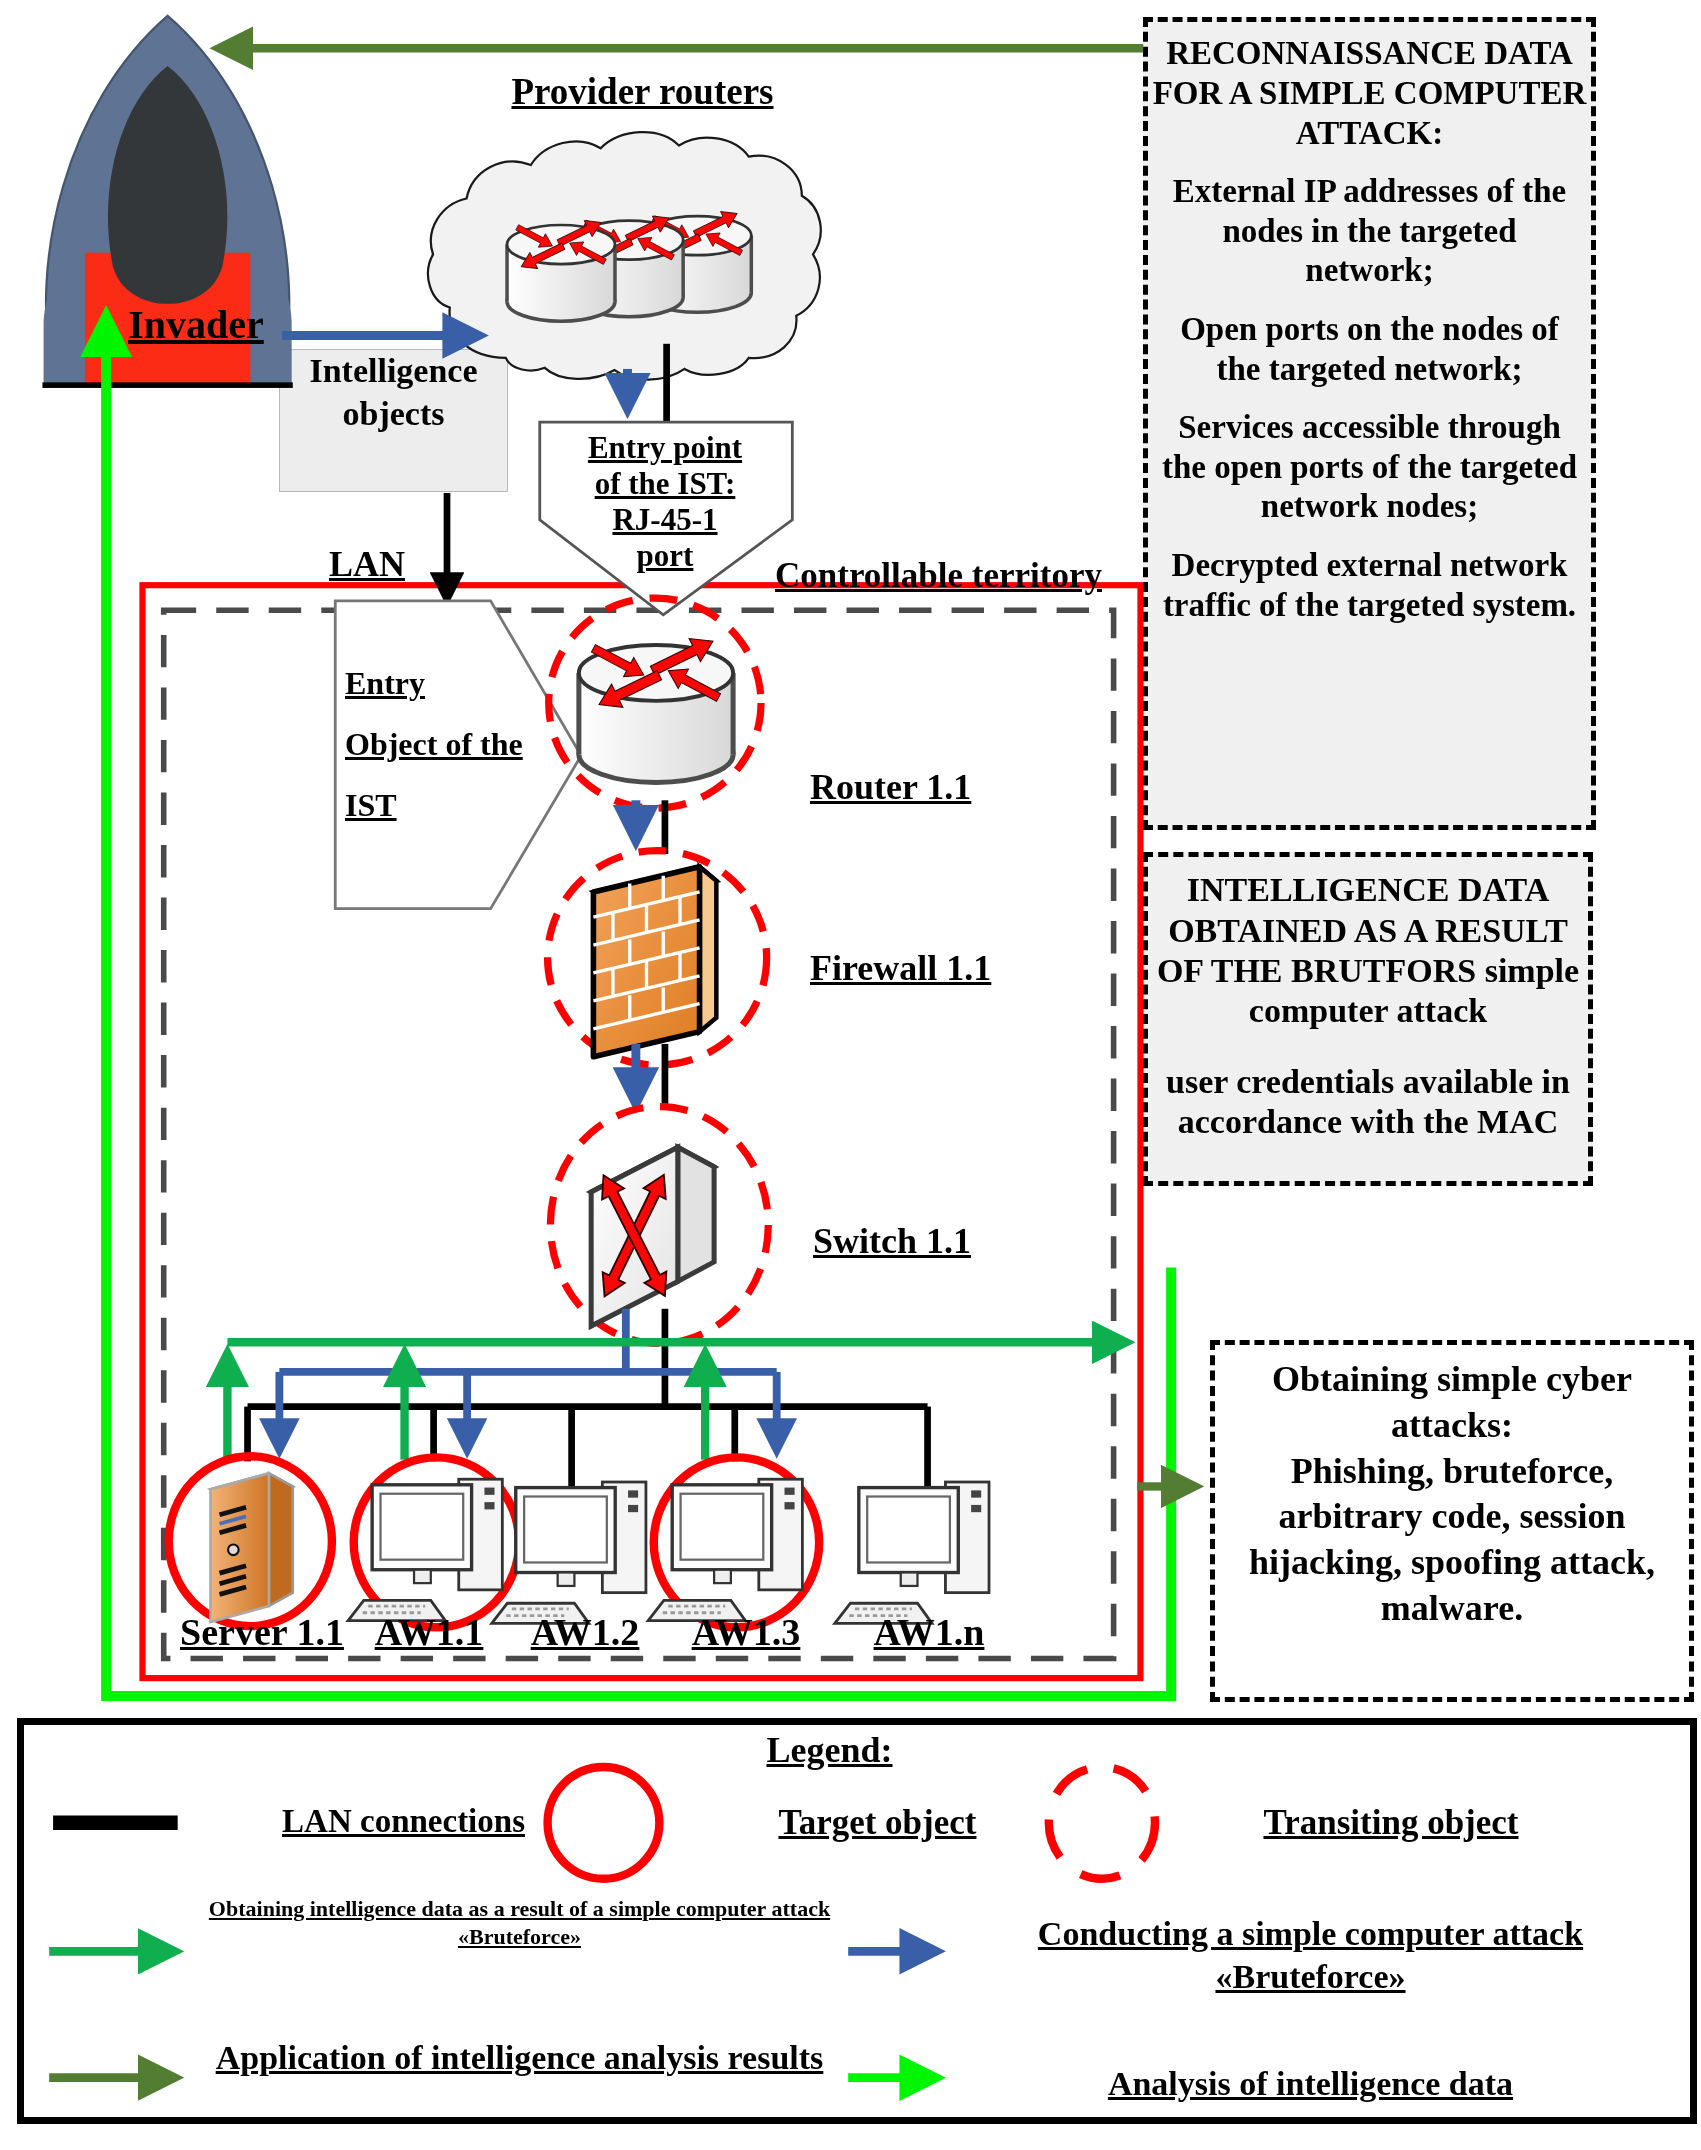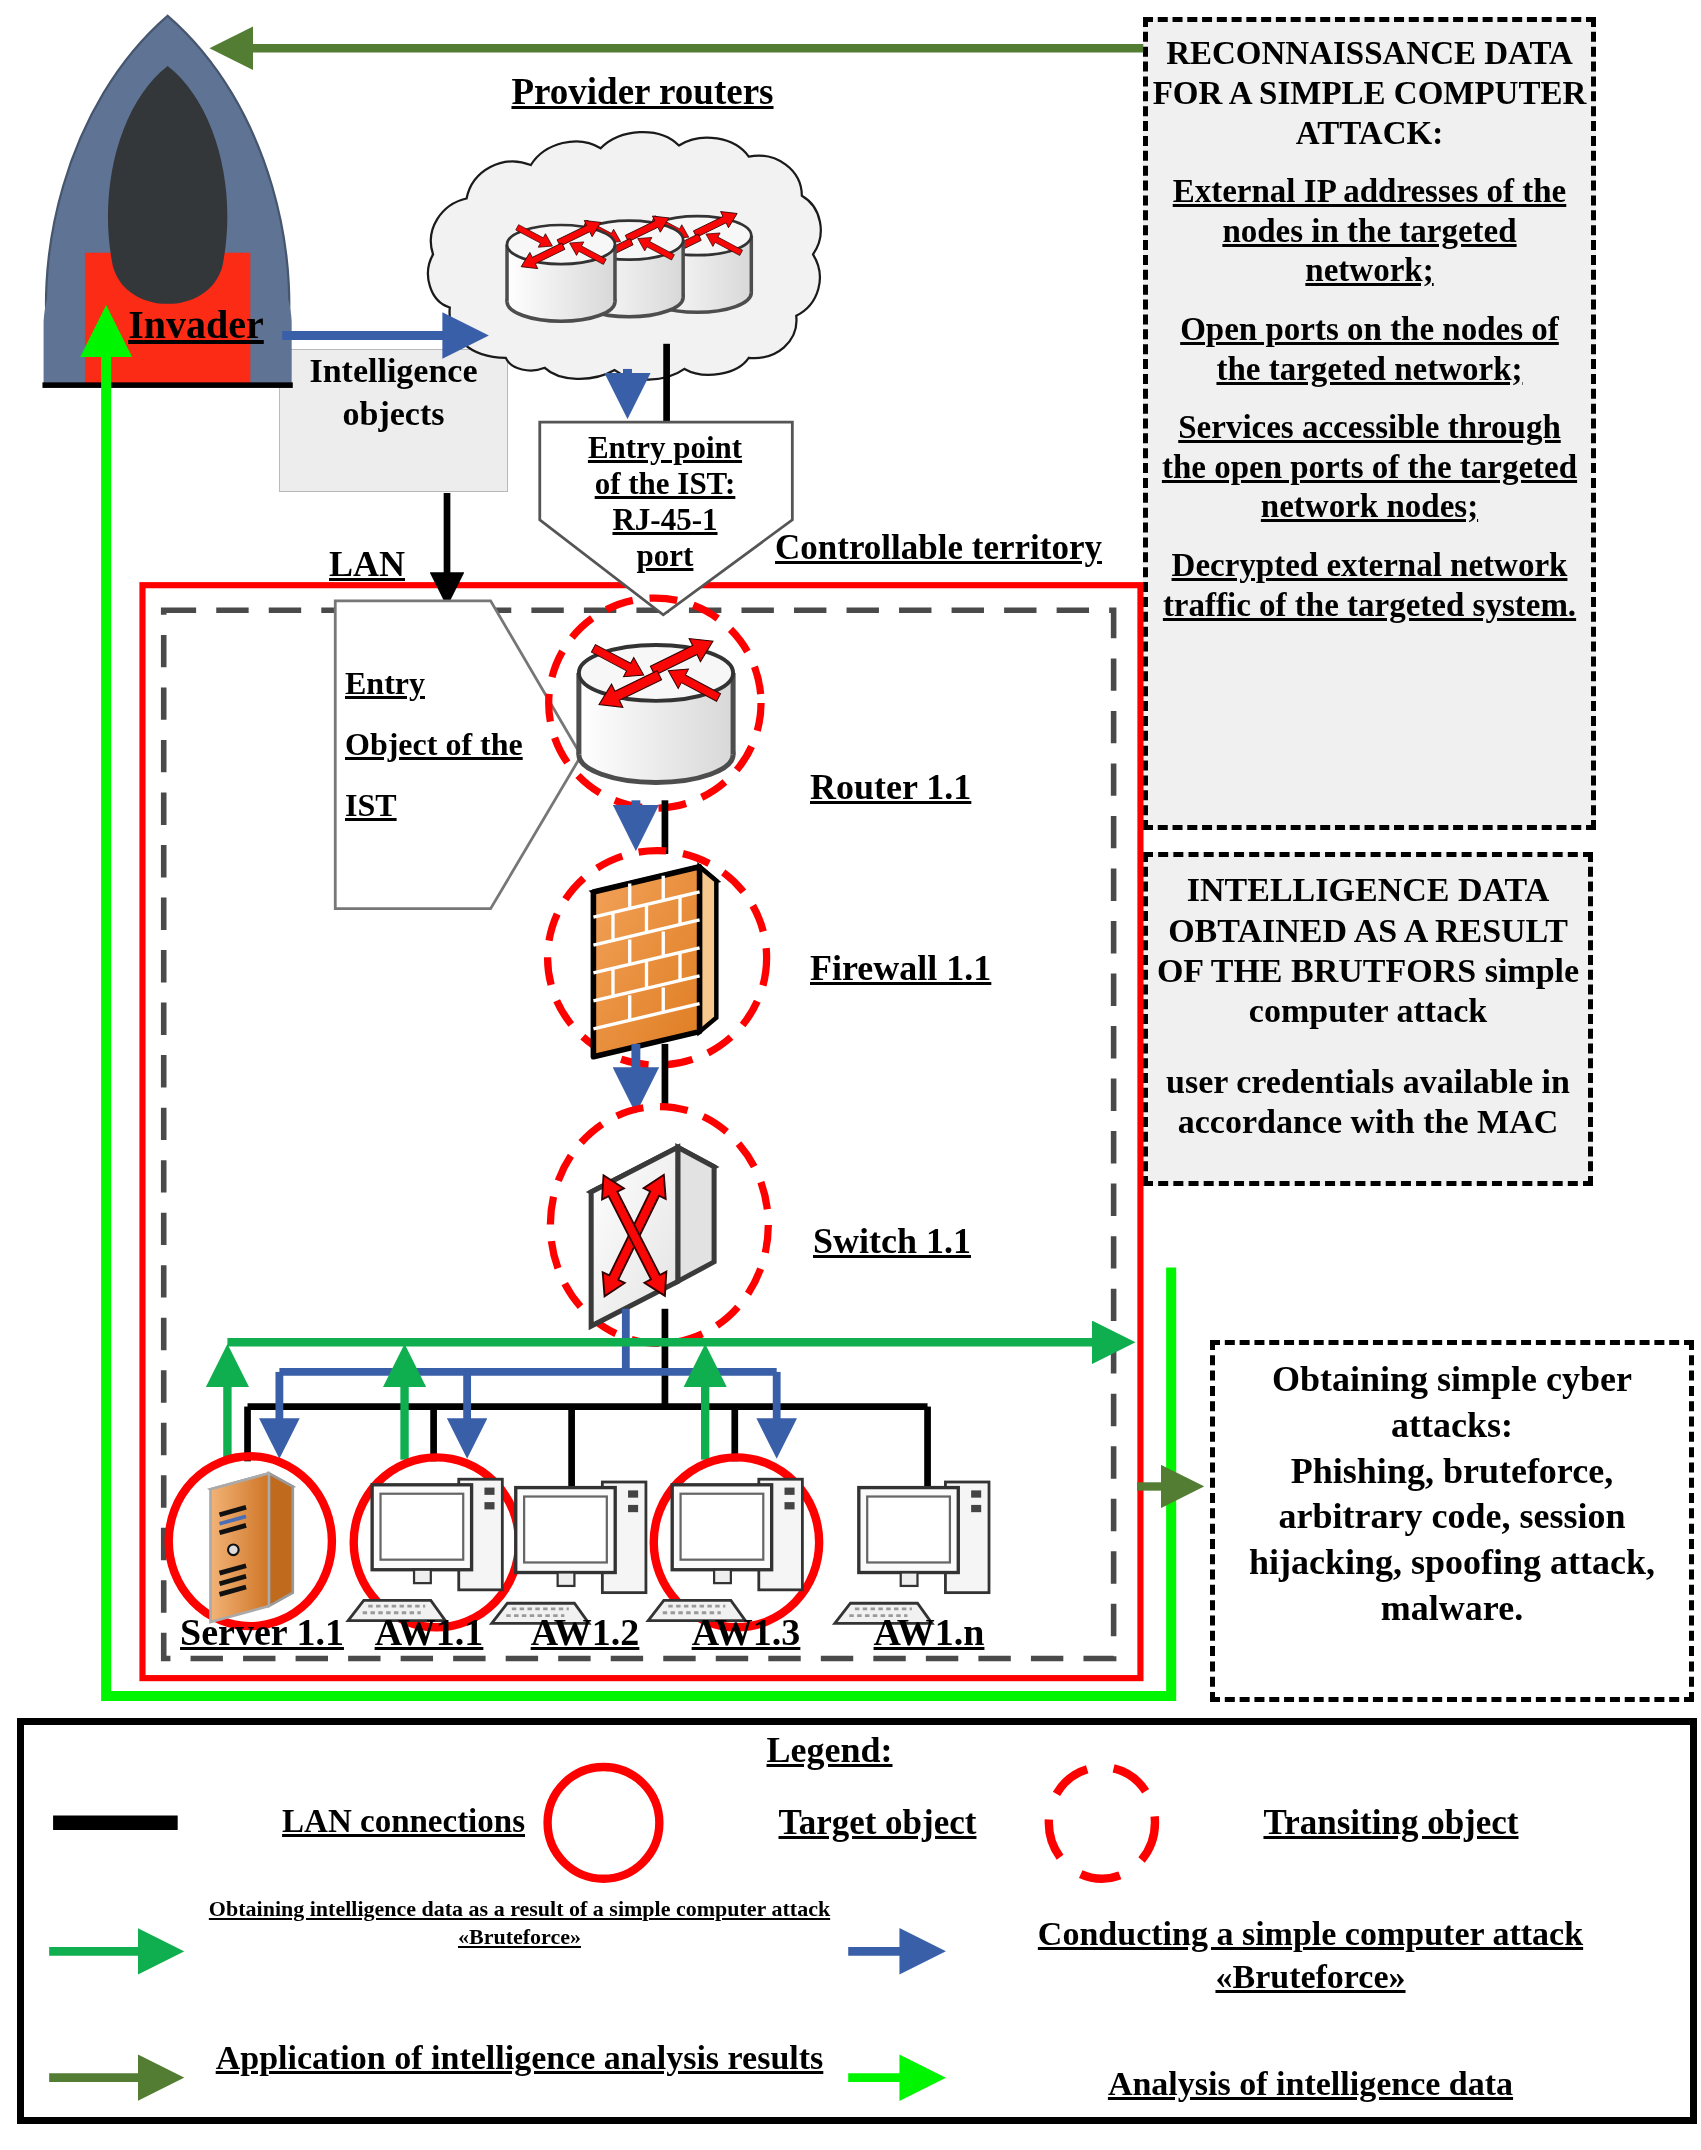--- a/index.html
+++ b/index.html
@@ -4,35 +4,35 @@
 <style>
   html,body{margin:0;padding:0;background:#fff;}
   #canvas{position:relative;width:1702px;height:2151px;background:#fff;overflow:hidden;
           font-family:"Liberation Serif","DejaVu Serif",serif;color:#000;}
   .abs{position:absolute;}
   
   .panel{position:absolute;box-sizing:border-box;background:#f0f0f0;border:5px dashed #000;
          font-weight:bold;text-align:center;}
   #panel-recon{left:1143px;top:17px;width:453px;height:813px;padding:9px 4.5px;font-size:33px;line-height:1.2;}
   #panel-recon .ttl{margin:3.4px 0 17px 0;}
-  #panel-recon p{margin:19px 9px;text-decoration:underline;}
+  #panel-recon p{margin:19px 9px;}
   #panel-intel{left:1143px;top:852px;width:450px;height:334px;padding:13.4px 5.6px;font-size:34px;line-height:1.18;}
   #panel-intel p{margin:0 0 31px 0;}
   #panel-attacks{left:1210px;top:1340px;width:484px;height:362px;background:#fff;border:5.6px dashed #000;
                  padding:12.3px 3.4px;font-size:36px;line-height:1.27;}
   #legend-box{left:17px;top:1718px;width:1680px;height:406px;background:#fff;border:7.8px solid #000;box-sizing:border-box;}
   #intel-objects-box{left:279px;top:349px;width:229px;height:143px;background:#ededed;border:1.7px solid #b9b9b9;
                      box-sizing:border-box;display:flex;justify-content:center;
                      font-size:34px;font-weight:bold;text-align:center;line-height:1.25;}
   
   .lab{position:absolute;font-weight:bold;}
   #lab-invader{left:84px;top:301px;width:224px;font-size:40px;text-align:center;}
   #lab-provider{left:475px;top:70px;width:335px;font-size:37px;text-align:center;}
   #lab-lan{left:329px;top:543px;width:112px;font-size:36px;}
-  #lab-territory{left:743px;top:528px;width:391px;font-size:35px;text-align:center;}
+  #lab-territory{left:743px;top:556px;width:391px;font-size:35px;text-align:center;}
   #lab-entrypoint{left:545px;top:430px;width:240px;font-size:31px;line-height:1.16;text-align:center;}
   #lab-entryobject{left:345px;top:653px;width:235px;font-size:32px;line-height:1.9;}
   #lab-router{left:810px;top:766px;width:313px;font-size:36px;}
   #lab-firewall{left:810px;top:947px;width:313px;font-size:36px;}
   #lab-switch{left:813px;top:1220px;width:313px;font-size:36px;}
   .devlab{position:absolute;top:1610px;width:212px;text-align:center;font-size:38px;font-weight:bold;}
   
   #leg-title{left:701px;top:1729px;width:257px;font-size:36px;text-align:center;}
   #leg-lan{left:201px;top:1803px;width:324px;font-size:33px;text-align:right;}
   #leg-target{left:760px;top:1803px;width:235px;font-size:35px;text-align:center;}

